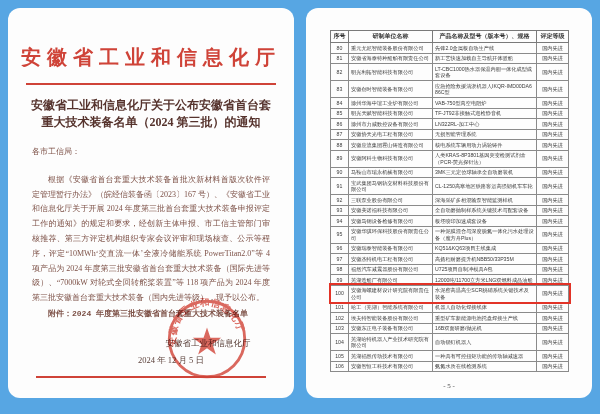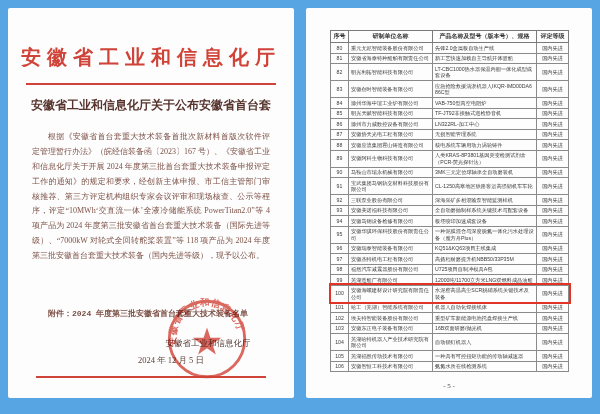--- a/index.html
+++ b/index.html
@@ -1,17 +1,17 @@
 <!DOCTYPE html>
 <html><head>
 <meta charset="utf-8">
 <style>
   html,body{margin:0;padding:0;}
   .frame{position:relative;width:600px;height:414px;background:#57a6e3;font-family:"Liberation Serif","DejaVu Serif",serif;overflow:hidden;}
-  .page{position:absolute;top:8px;width:286px;height:390px;background:#fdfdfd;border-radius:2px;overflow:hidden;}
+  .page{position:absolute;top:8px;width:286px;height:390px;background:#fdfdfd;border-radius:12px;overflow:hidden;}
   .page-left{left:8px;}
   .page-right{left:306px;}
 
   
   .masthead{margin-top:36px;text-align:center;font-size:20px;font-weight:bold;color:#cf4338;letter-spacing:6px;white-space:nowrap;}
   .red-rule{margin:12px 18px 0 18px;height:2px;background:#cf4338;}
   .doc-title{margin:12px 22px 0 22px;text-align:center;font-size:12px;font-weight:bold;color:#56332d;line-height:1.45;}
   .salutation{margin:14px 24px 0 24px;font-size:8px;color:#7d5147;}
   .body-par{margin:16px 24px 0 24px;font-size:8px;color:#7d5147;line-height:1.85;text-indent:2em;text-align:justify;}
   .attachment{position:absolute;left:24px;right:24px;top:300px;font-size:8px;font-weight:bold;color:#7d5147;text-indent:2em;font-family:Liberation Mono, monospace;}
@@ -35,21 +35,23 @@
 </head>
 <body>
 
 <div class="frame">
 
   <div class="page page-left">
     <div class="masthead">安徽省工业和信息化厅</div>
     <div class="red-rule"></div>
     <div class="doc-title">
       <div>安徽省工业和信息化厅关于公布安徽省首台套</div>
+      <div>重大技术装备名单（2024 第三批）的通知</div>
     </div>
+    <div class="salutation">各市工信局：</div>
     <div class="body-par">根据《安徽省首台套重大技术装备首批次新材料首版次软件评定管理暂行办法》（皖经信装备函〔2023〕167 号）、《安徽省工业和信息化厅关于开展 2024 年度第三批首台套重大技术装备申报评定工作的通知》的规定和要求，经创新主体申报、市工信主管部门审核推荐、第三方评定机构组织专家会议评审和现场核查、公示等程序，评定“10MWh‘交直流一体’全液冷储能系统 PowerTitan2.0”等 4 项产品为 2024 年度第三批安徽省首台套重大技术装备（国际先进等级）、“7000kW 对轮式全回转舵桨装置”等 118 项产品为 2024 年度第三批安徽首台套重大技术装备（国内先进等级），现予以公布。</div>
     <div class="attachment">附件：2024 年度第三批安徽省首台套重大技术装备名单</div>
 
     <div class="signer">安徽省工业和信息化厅</div>
     <div class="sign-date">2024 年 12 月 5 日</div>
 
     <svg class="seal" viewBox="0 0 100 100">
       <circle cx="50" cy="50" r="46" fill="none" stroke="#d4483c" stroke-width="3.5"></circle>
       <path id="sealArc" d="M 15,62 A 38,38 0 1 1 85,62" fill="none"></path>
       <text font-size="11.5" fill="#d4483c" font-weight="bold" letter-spacing="1">

